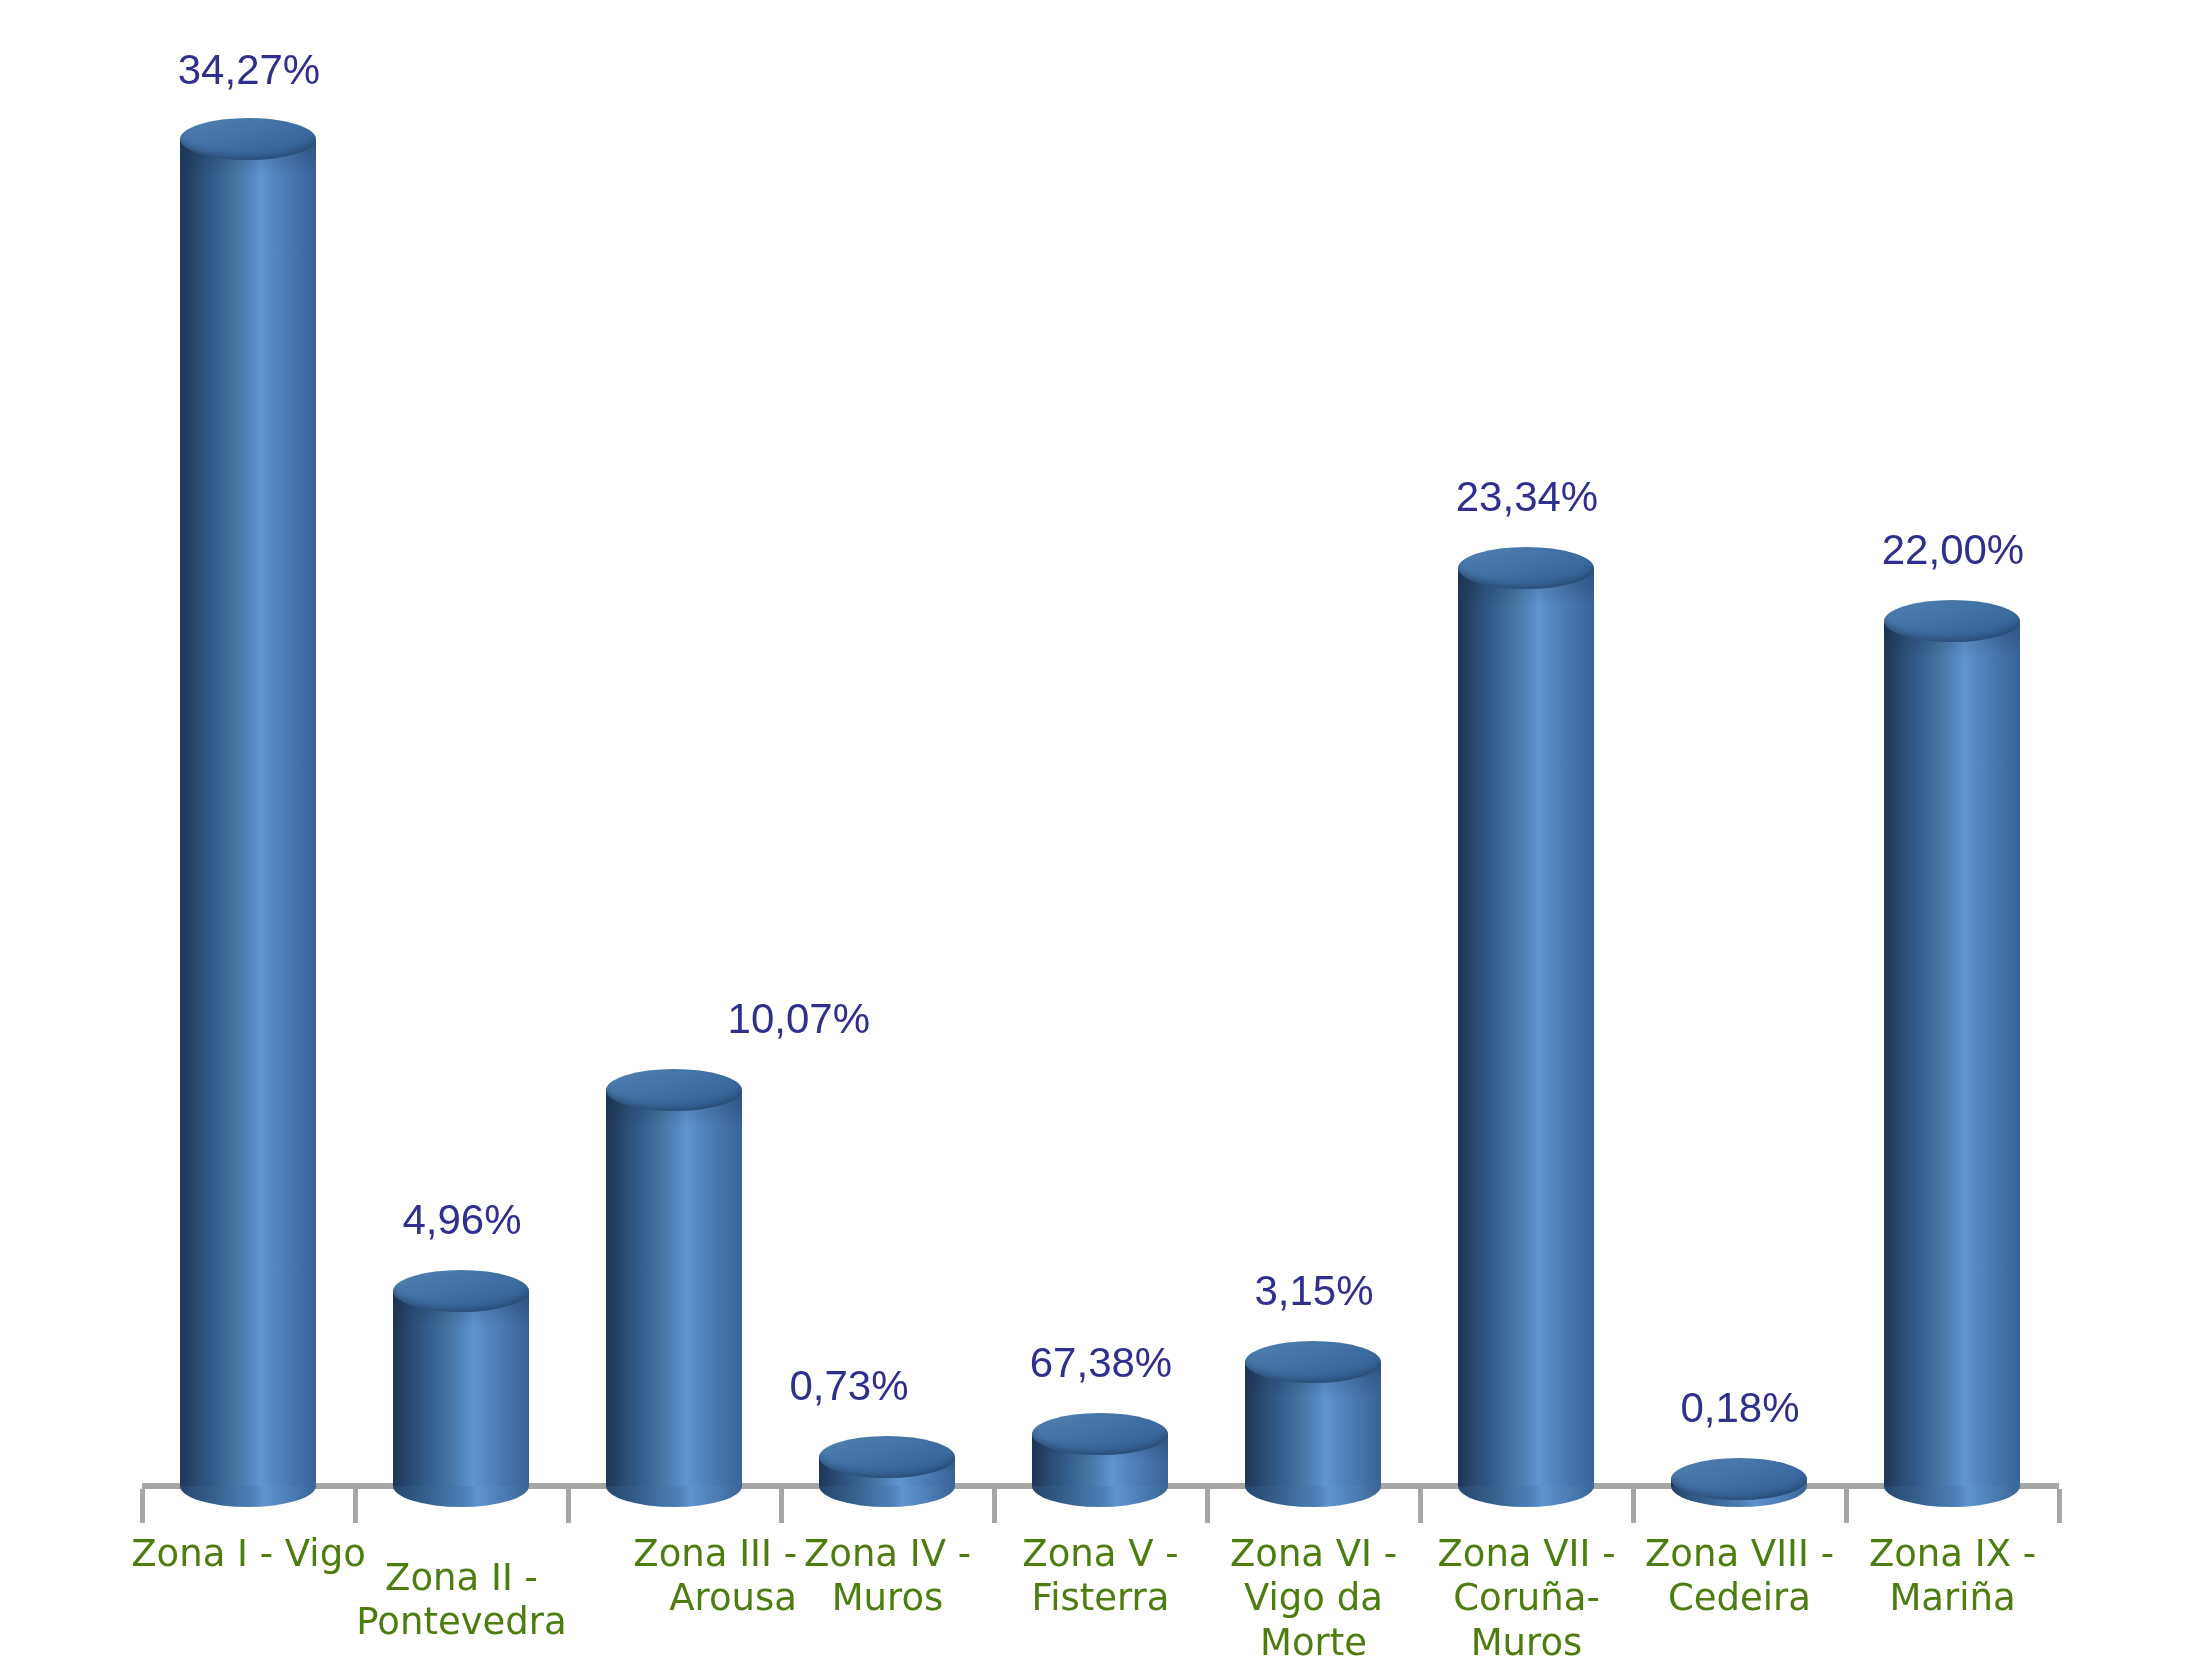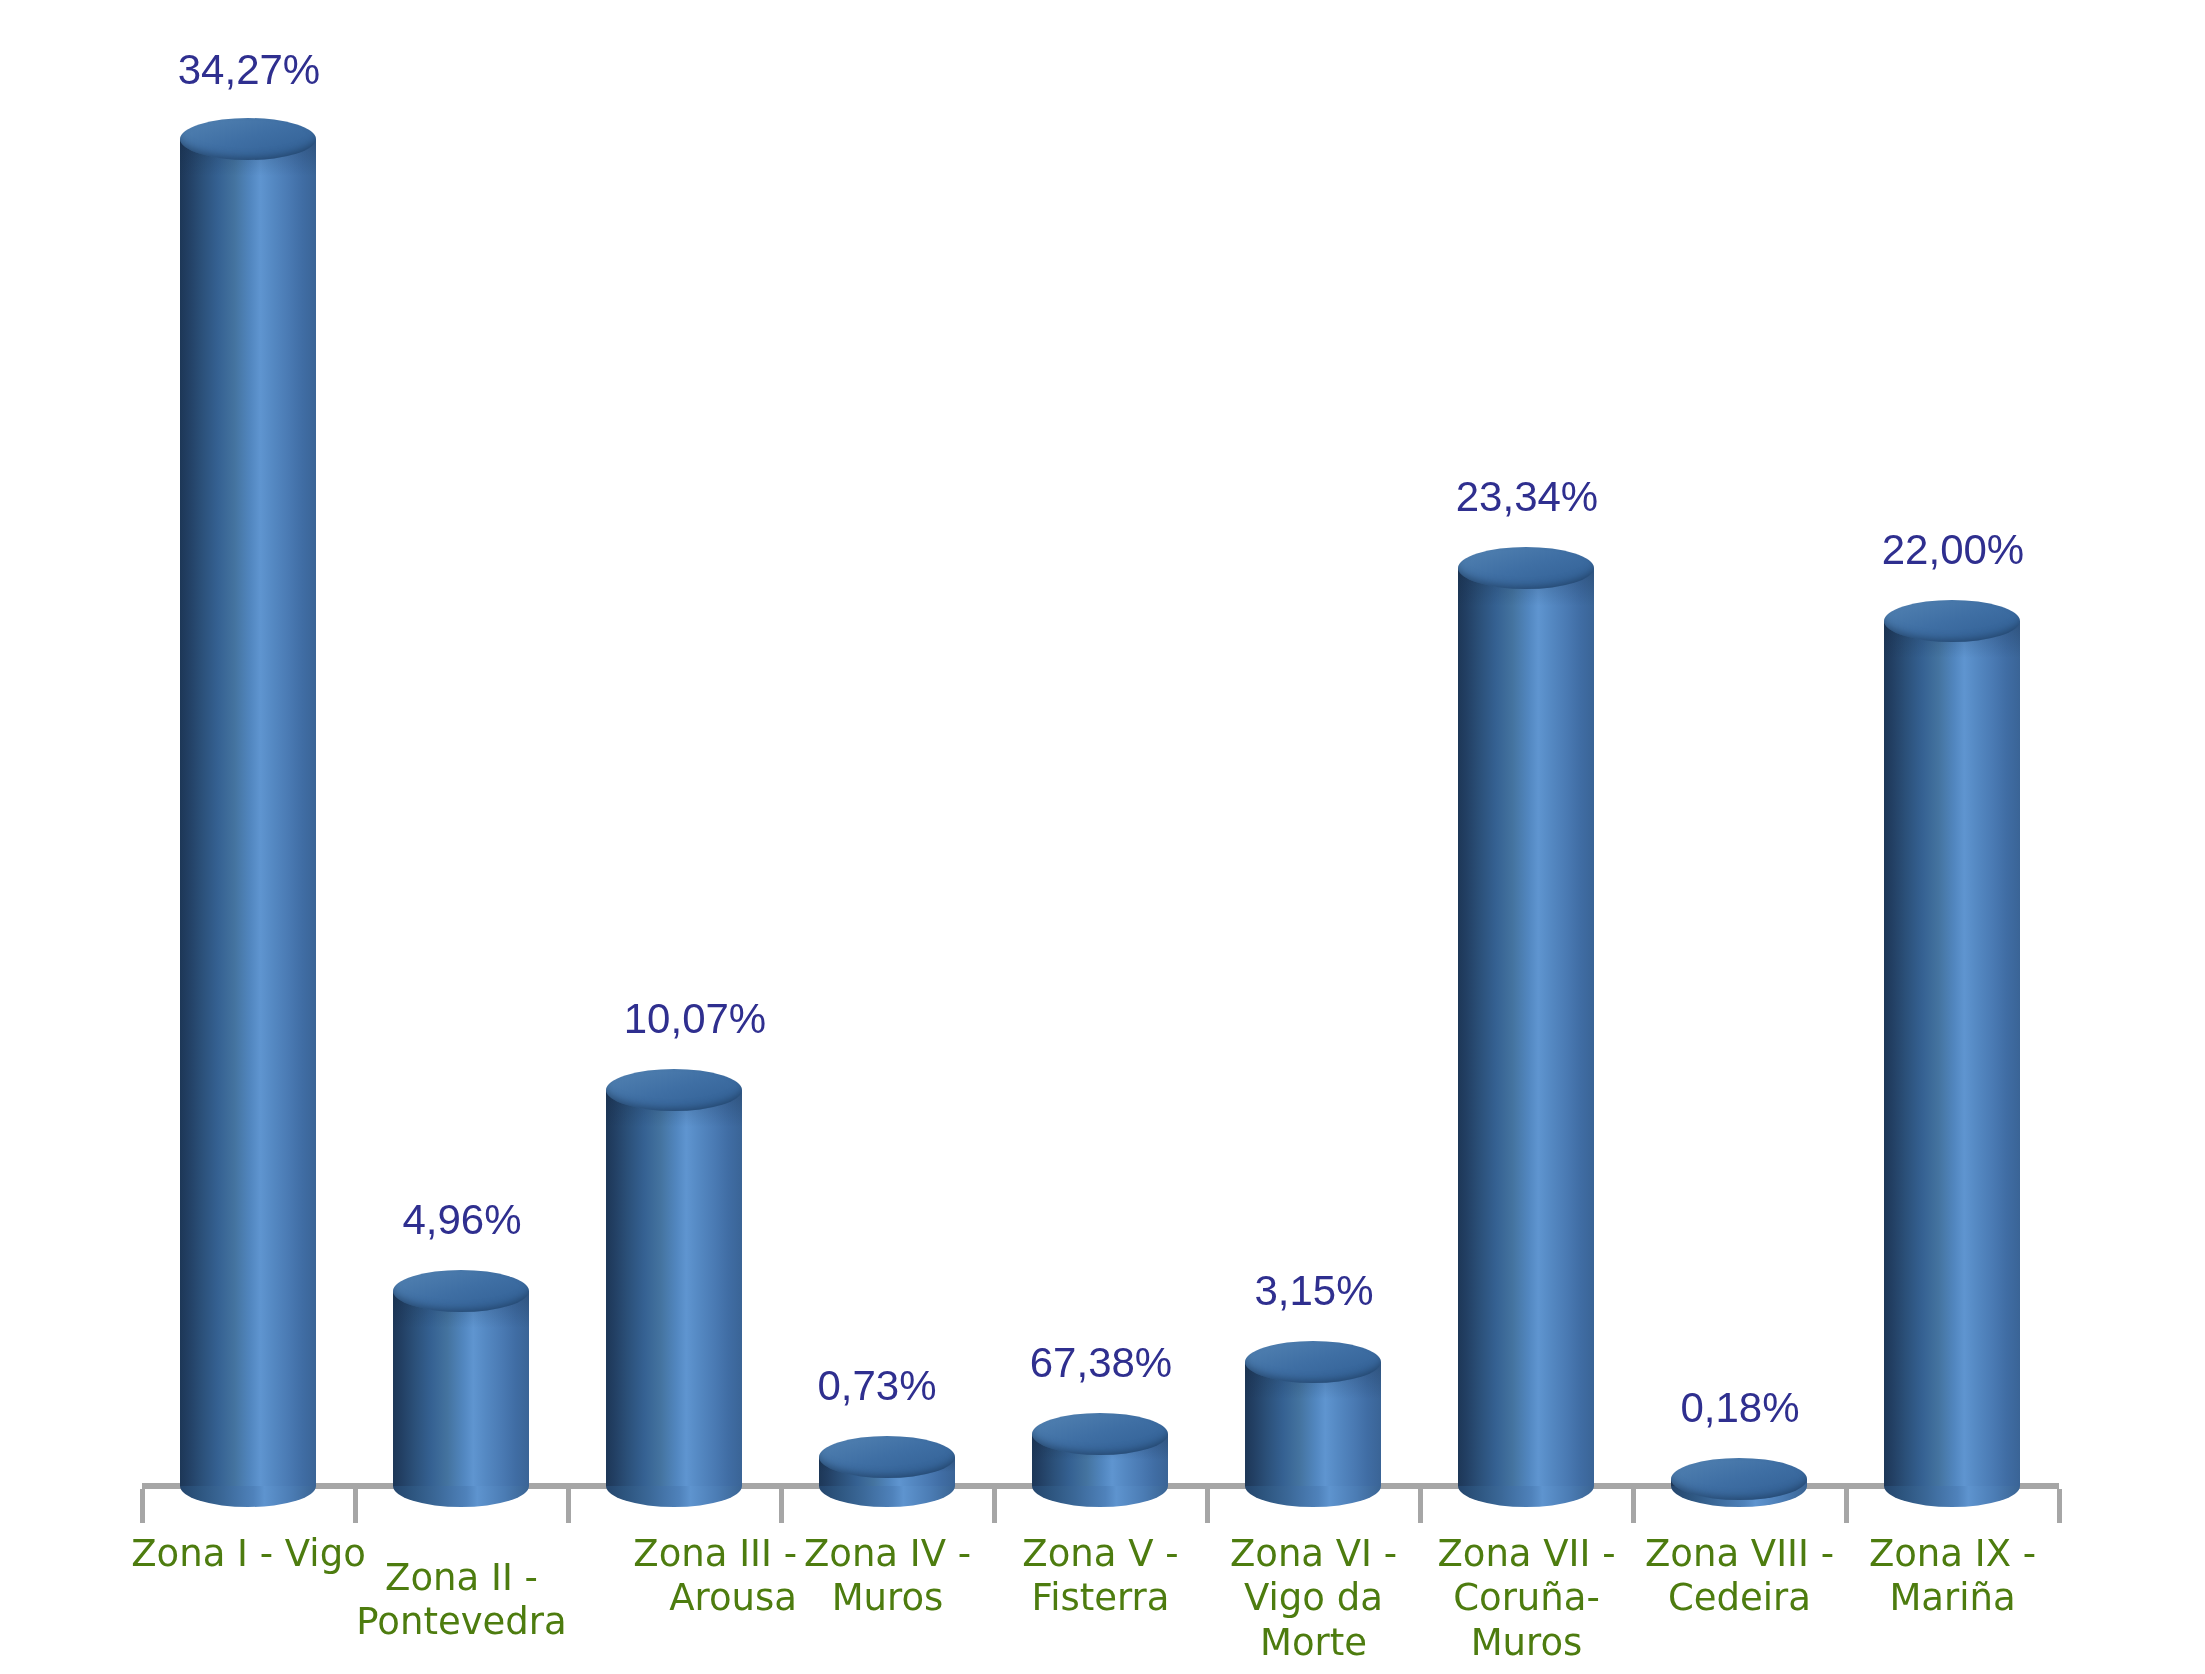--- a/index.html
+++ b/index.html
@@ -225,22 +225,22 @@
             <div class="cyl-bottom" style="height: 42px; bottom: 0px;"></div>
             <div class="cyl-body" style="height: 865px; bottom: 21px;"></div>
             <div class="cyl-neck" style="height: 37px; bottom: 849px;"></div>
             <div class="cyl-top" style="height: 42px; bottom: 865px;"></div>
           </div>
         </div>
       </div>
     <div id="labels-layer">
         <div class="data-label" style="width: 374px; left: 62px; top: 49px;">34,27%</div>
         <div class="data-label" style="width: 374px; left: 275px; top: 1199px;">4,96%</div>
-        <div class="data-label" style="width: 374px; left: 508px; top: 998px;">10,07%</div>
-        <div class="data-label" style="width: 374px; left: 690px; top: 1365px;">0,73%</div>
+        <div class="data-label" style="width: 374px; left: 496px; top: 998px; text-align: right;">10,07%</div>
+        <div class="data-label" style="width: 374px; left: 662px; top: 1365px;">0,73%</div>
         <div class="data-label" style="width: 374px; left: 914px; top: 1342px;">67,38%</div>
         <div class="data-label" style="width: 374px; left: 1127px; top: 1270px;">3,15%</div>
         <div class="data-label" style="width: 374px; left: 1340px; top: 476px;">23,34%</div>
         <div class="data-label" style="width: 374px; left: 1553px; top: 1387px;">0,18%</div>
         <div class="data-label" style="width: 374px; left: 1766px; top: 529px; text-align: center;">22,00%</div>
       </div>
     <div id="cats-layer">
         <div class="cat-label" style="width: 245px; left: 126px;">Zona I - Vigo</div>
         <div class="cat-label" style="width: 245px; left: 339px; margin-top: 24px;">Zona II -
 Pontevedra</div>

